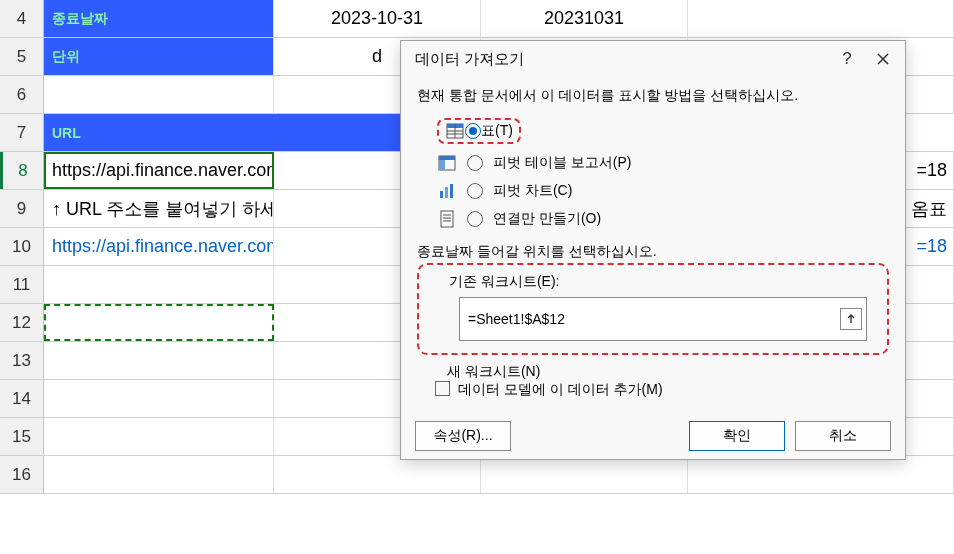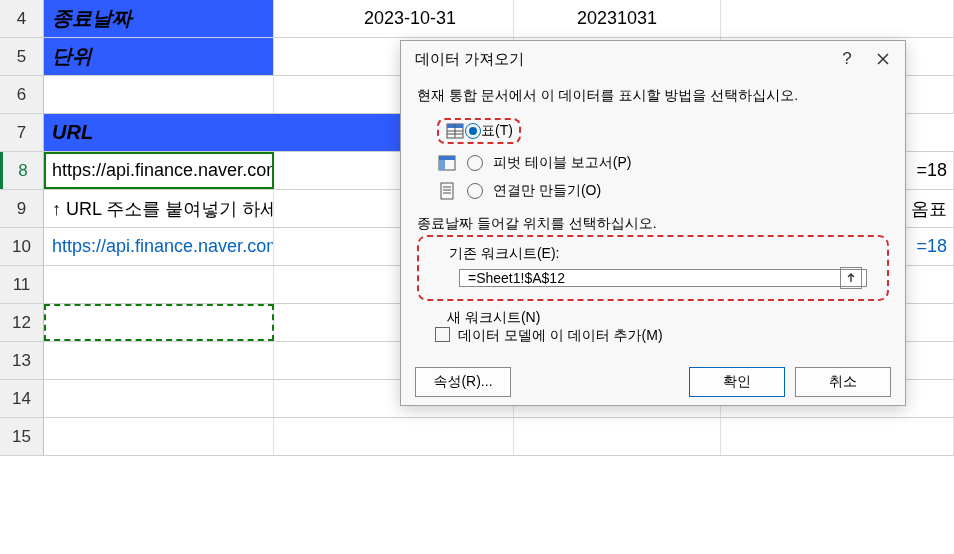--- a/index.html
+++ b/index.html
@@ -41,29 +41,28 @@
     .cell {
       border-right: 1px solid #e0e0e0;
       padding: 4px 8px;
       display: flex;
       align-items: center;
       font-size: 18px;
       overflow: hidden;
       white-space: nowrap;
     }
     .cell.colB { width: 230px; }
-    .cell.colC { width: 207px; justify-content: center; margin-left: 33px; }
+    .cell.colC { width: 207px; justify-content: center; }
     .cell.colD { width: 207px; justify-content: center; }
     .cell.colRest { flex: 1; justify-content: flex-end; padding-right: 6px; }
     .cell.header-blue {
       background: #2f5cff;
-      color: #000000;
+      color: #86efac;
       font-weight: bold;
-      font-size: 20px;
-      font-style: italic;
+      font-size: 14px;
     }
     .cell.link { color: #0563c1; }
     .cell.selected-outline {
       outline: 2px solid #0f7b0f;
       outline-offset: -2px;
     }
     .cell.dashed-outline {
       outline: 2px dashed #0f7b0f;
       outline-offset: -2px;
     }
@@ -133,21 +132,21 @@
       margin: 2px 0 8px 0;
     }
     .location {
       margin-top: 10px;
     }
     .locinput-wrap {
       display: flex;
       align-items: center;
       border: 1px solid #888;
       background: #fff;
-      height: 18px;
+      height: 44px;
       margin: 6px 6px 0 26px;
       padding: 0 4px 0 8px;
     }
     .locinput-wrap input {
       flex: 1;
       border: none;
       outline: none;
       font-size: 14px;
       background: transparent;
     }
@@ -257,20 +256,27 @@
     </div>
     <div class="row">
       <div class="rownum">14</div>
       <div class="cell colB"></div>
       <div class="cell colC"></div>
       <div class="cell colD"></div>
       <div class="cell colRest"></div>
     </div>
     <div class="row">
       <div class="rownum">15</div>
+      <div class="cell colB"></div>
+      <div class="cell colC"></div>
+      <div class="cell colD"></div>
+      <div class="cell colRest"></div>
+    </div>
+    <div class="row">
+      <div class="rownum">16</div>
       <div class="cell colB"></div>
       <div class="cell colC"></div>
       <div class="cell colD"></div>
       <div class="cell colRest"></div>
     </div>
   </div>
 
 <div class="dialog">
   <div class="titlebar">
     <span class="title">데이터 가져오기</span>
@@ -307,20 +313,31 @@
         <svg width="18" height="16" viewBox="0 0 18 16">
             <rect x="1" y="1" width="16" height="14" fill="none" stroke="#555"></rect>
             <rect x="1" y="1" width="6" height="14" fill="#6aa1de"></rect>
             <rect x="1" y="1" width="16" height="4" fill="#3a77c8"></rect>
           </svg>
       </span>
       <span class="radio"></span>
       <label>피벗 테이블 보고서(P)</label>
     </div>
 
+    <div class="optrow">
+      <span class="ico">
+        <svg width="18" height="16" viewBox="0 0 18 16">
+            <rect x="2" y="8" width="3" height="7" fill="#3a77c8"></rect>
+            <rect x="7" y="4" width="3" height="11" fill="#6aa1de"></rect>
+            <rect x="12" y="1" width="3" height="14" fill="#3a77c8"></rect>
+          </svg>
+      </span>
+      <span class="radio"></span>
+      <label>피벗 차트(C)</label>
+    </div>
 
     <div class="optrow">
       <span class="ico">
         <svg width="16" height="18" viewBox="0 0 16 18">
             <rect x="2" y="1" width="12" height="16" fill="none" stroke="#555"></rect>
             <line x1="4" y1="5" x2="12" y2="5" stroke="#555"></line>
             <line x1="4" y1="8" x2="12" y2="8" stroke="#555"></line>
             <line x1="4" y1="11" x2="12" y2="11" stroke="#555"></line>
           </svg>
       </span>

